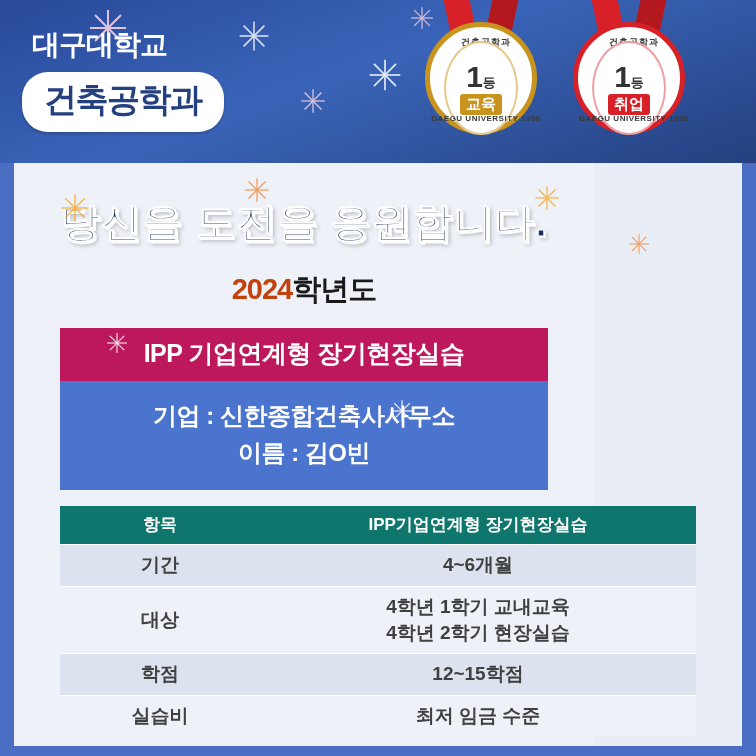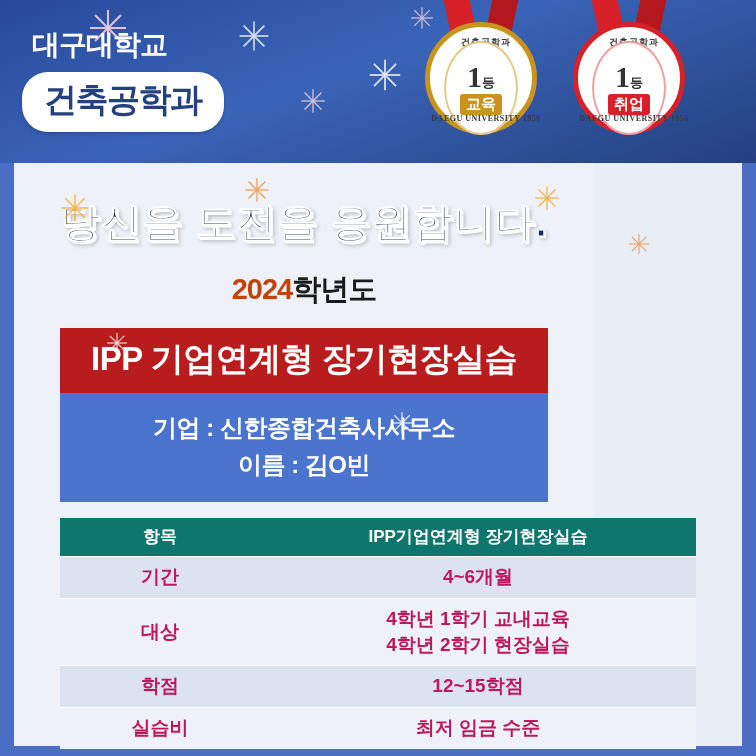--- a/index.html
+++ b/index.html
@@ -32,21 +32,20 @@
 
   
   .banner {
     position: absolute;
     left: 0; top: 0;
     width: 756px;
     height: 163px;
     background: #2d4fa0;
     background: linear-gradient(160deg, #29499a 0%, #3a64b8 45%, #24407f 100%);
     overflow: hidden;
-    font-family: Liberation Serif, serif;
   }
 
   .banner-title-wrap {
     position: absolute;
     left: 22px;
     top: 26px;
     width: 330px;
   }
   .univ-name {
     color: #ffffff;
@@ -168,23 +167,23 @@
     margin-top: 20px;
     font-size: 29px;
     font-weight: bold;
     color: #1a1a1a;
     letter-spacing: -1px;
   }
   .year-line .accent { color: #c2410c; text-align: right; }
 
   .orange-bar {
     margin: 18px 46px 0 46px;
-    background: #b91c1c;
+    background: #be185d;
     color: #ffffff;
-    font-size: 33px;
+    font-size: 25px;
     font-weight: bold;
     text-align: center;
     padding: 9px 0 11px 0;
     letter-spacing: -0.5px;
     position: relative;
   }
   .blue-block {
     margin: 0 46px 0 46px;
     background: #4a74cd;
     color: #ffffff;
@@ -210,21 +209,21 @@
     color: #ffffff;
     font-size: 17px;
     font-weight: bold;
     padding: 7px 0 8px 0;
     border: none;
   }
   table.info th.col1 { width: 200px; }
   table.info td {
     font-size: 19px;
     font-weight: bold;
-    color: #be185d;
+    color: #404040;
     text-align: center;
     padding: 7px 0 8px 0;
     border-top: 1px solid #ffffff;
   }
   table.info tr.alt td { background: #dde3ee; }
   table.info tr.plain td { background: #eef2f8; }
   table.info td .sub { display: block; line-height: 1.35; }
 
   .sparkle-svg { position: absolute; pointer-events: none; }
 </style>

